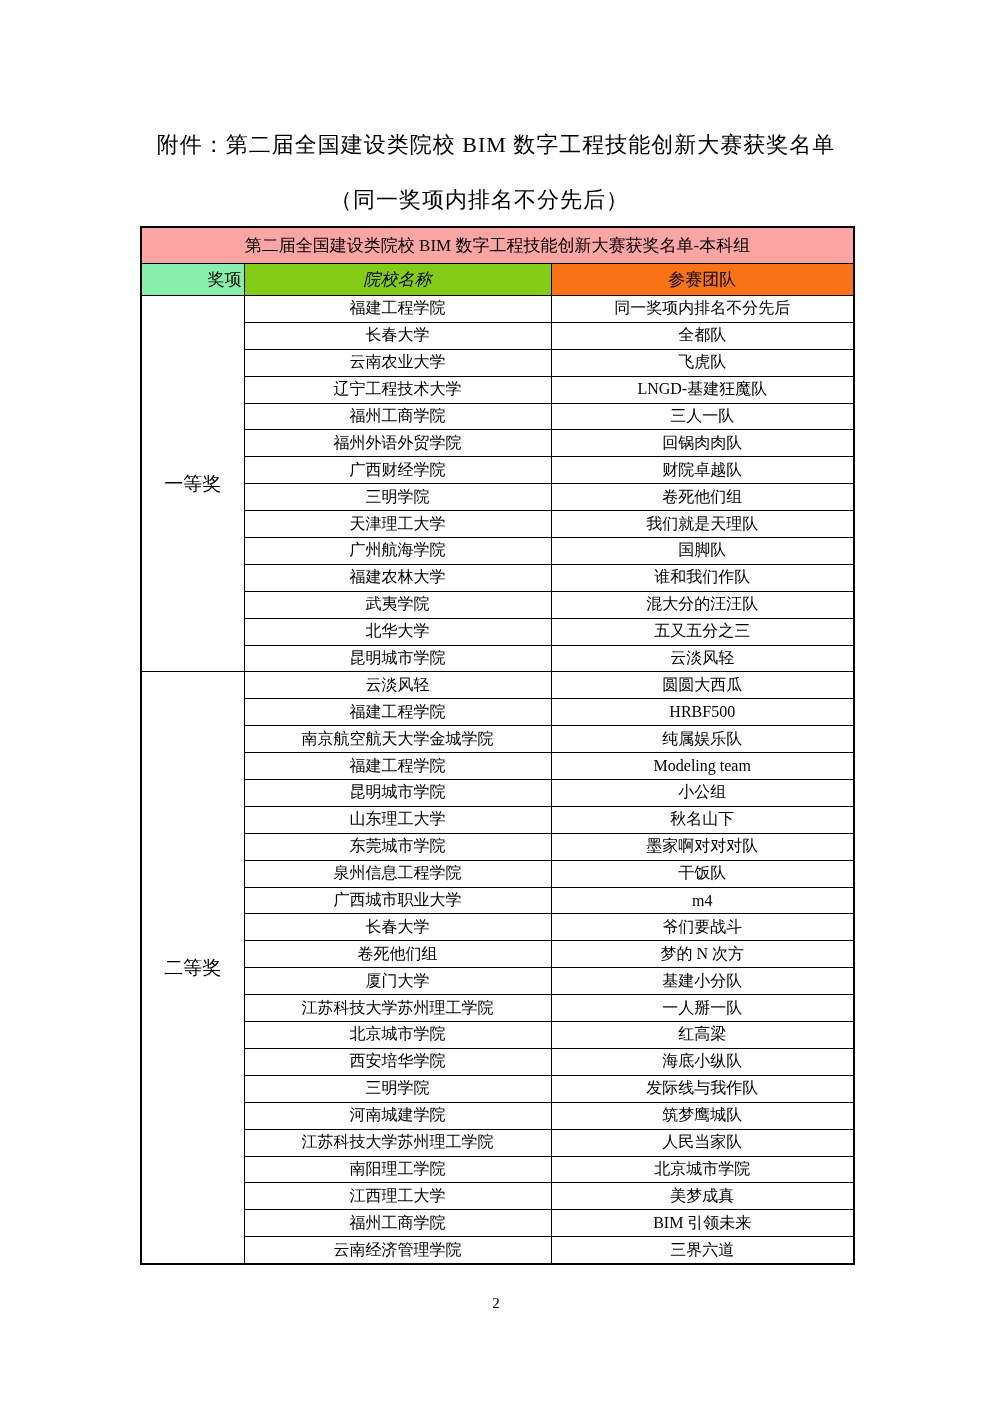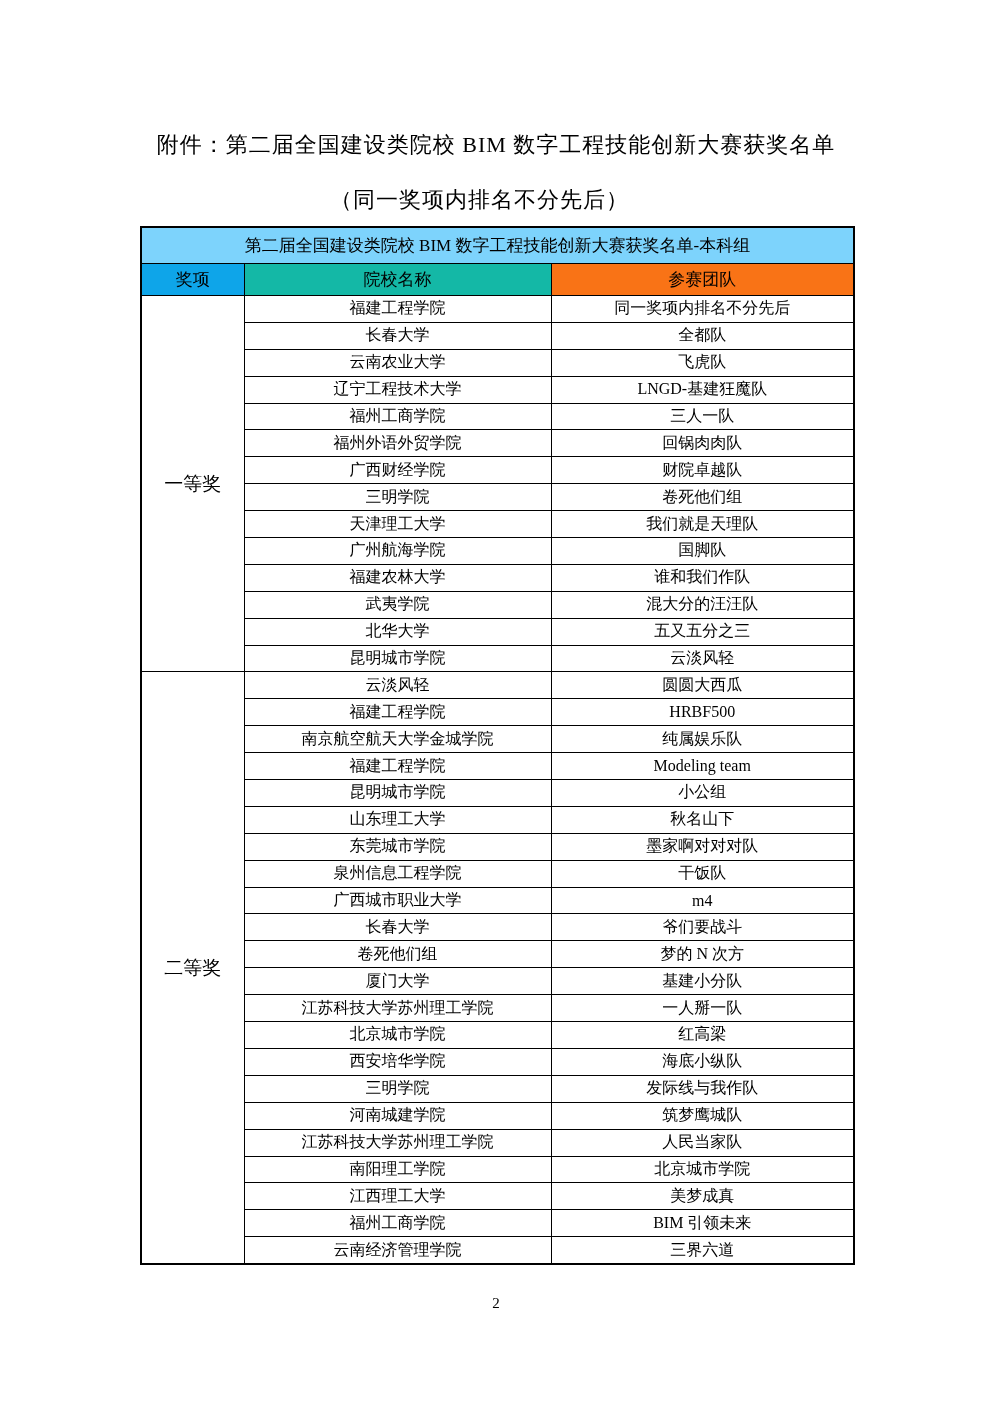--- a/index.html
+++ b/index.html
@@ -89,25 +89,25 @@
 
 <div class="table-wrap">
   <table class="awards">
     <colgroup>
       <col style="width:103px">
       <col style="width:307px">
       <col style="width:303px">
     </colgroup>
     <tbody>
       <tr>
-        <td colspan="3" class="caption-cell shaded" style="background: #7dd3fc; margin-left: 16px;">第二届全国建设类院校 BIM 数字工程技能创新大赛获奖名单-本科组</td>
+        <td colspan="3" class="caption-cell shaded" style="background: #fca5a5; margin-left: 16px;">第二届全国建设类院校 BIM 数字工程技能创新大赛获奖名单-本科组</td>
       </tr>
       <tr class="colhead-row">
-        <th class="shaded" style="background: #0ea5e9;">奖项</th>
-        <th class="shaded" style="background: #14b8a6;">院校名称</th>
+        <th class="shaded" style="background: #86efac; text-align: right;">奖项</th>
+        <th class="shaded" style="background: #84cc16; font-style: italic;">院校名称</th>
         <th class="shaded" style="background: #f97316;">参赛团队</th>
       </tr>
     </tbody>
     <tbody class="data-body">
         <tr>
           <td rowspan="14" class="award-cell">一等奖</td>
           <td>福建工程学院</td>
           <td>同一奖项内排名不分先后</td>
         </tr>
         <tr>

